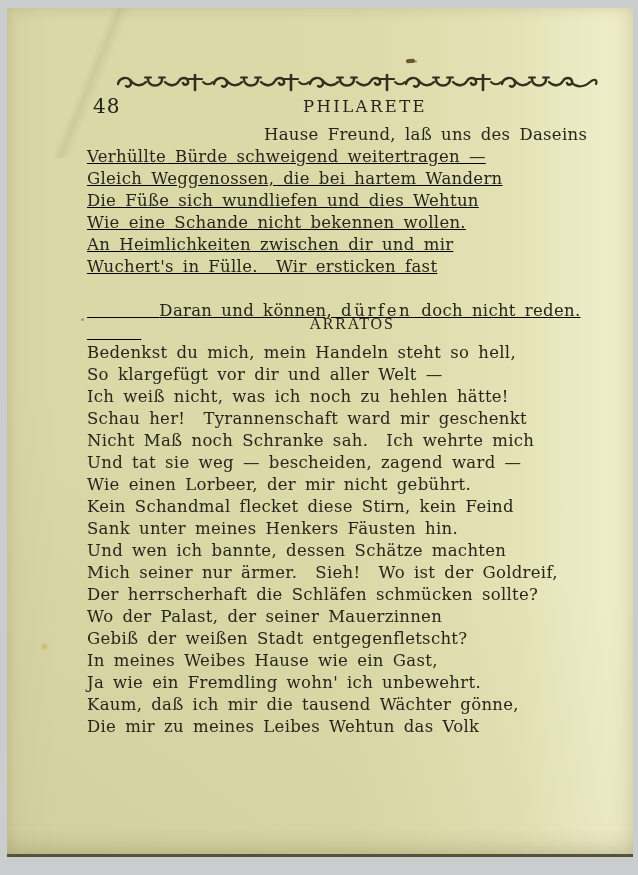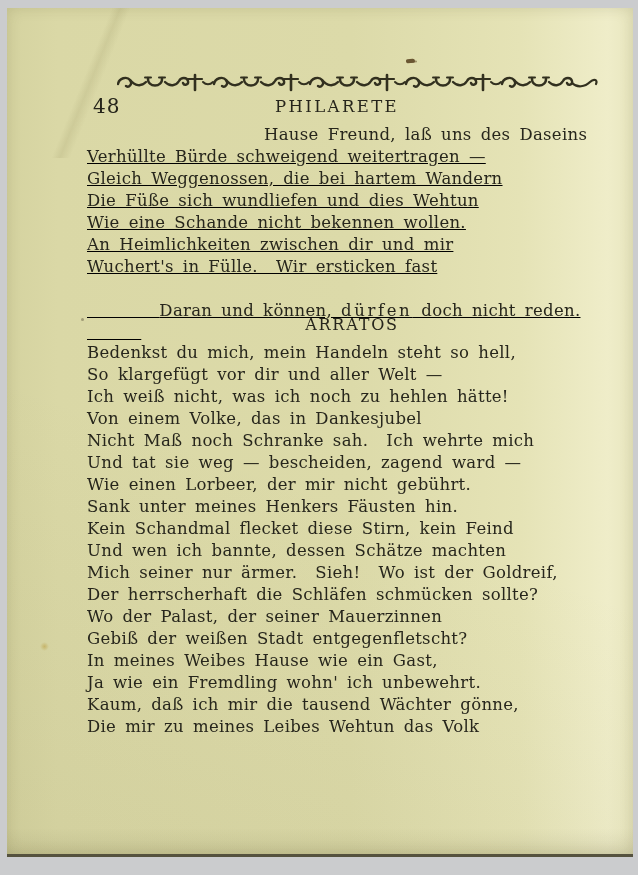--- a/index.html
+++ b/index.html
@@ -21,28 +21,28 @@
     position:absolute;left:8px;top:0;width:150px;height:150px;
     background:linear-gradient(112deg, transparent 46%, rgba(115,108,58,0.12) 50%, transparent 55%);
     pointer-events:none;
   }
   .ornament{position:absolute;left:110px;top:64px;width:482px;height:22px;}
   .pagenum{
     position:absolute;left:86px;top:86px;
     font-size:20px;color:#26251b;letter-spacing:1px;
   }
   .running-header{
-    position:absolute;left:80px;top:89px;width:500px;text-align:center;
+    position:absolute;left:108px;top:89px;width:500px;text-align:center;
     font-size:16.5px;color:#26251b;letter-spacing:2.4px;
   }
   .opening-line{position:absolute;left:257px;top:116px;}
   .phil-block{position:absolute;left:80px;top:138px;text-decoration:underline;}
   .speaker-heading{
     position:absolute;left:90px;top:307px;width:510px;text-align:center;
-    font-size:16px;color:#26251b;letter-spacing:1.8px;
+    font-size:16px;color:#26251b;letter-spacing:1.8px;font-family:Liberation Serif, serif;
   }
   .arr-block{position:absolute;left:80px;top:334px;}
   .vline{
     font-size:16.5px;line-height:22px;color:#27261c;
     white-space:pre;letter-spacing:0.3px;word-spacing:3.5px;
   }
   .sperr{letter-spacing:2.6px;}
   .ink-speck{
     position:absolute;left:399px;top:51px;width:9px;height:4px;
     background:#6a5632;border-radius:2px 3px 2px 2px;transform:rotate(-6deg);
@@ -115,26 +115,26 @@
     </div>
 
     <div class="dot-blemish"></div>
 
     <div class="speaker-heading">ARRATOS</div>
 
     <div class="arr-block">
       <div class="vline">Bedenkst du mich, mein Handeln steht so hell,</div>
       <div class="vline">So klargefügt vor dir und aller Welt —</div>
       <div class="vline">Ich weiß nicht, was ich noch zu hehlen hätte!</div>
-      <div class="vline">Von einem Volke, das in Dankesjubel</div>
+      <div class="vline">Schau her!  Tyrannenschaft ward mir geschenkt</div>
       <div class="vline">Nicht Maß noch Schranke sah.  Ich wehrte mich</div>
       <div class="vline">Und tat sie weg — bescheiden, zagend ward —</div>
       <div class="vline">Wie einen Lorbeer, der mir nicht gebührt.</div>
+      <div class="vline">Kein Schandmal flecket diese Stirn, kein Feind</div>
       <div class="vline">Sank unter meines Henkers Fäusten hin.</div>
-      <div class="vline">Kein Schandmal flecket diese Stirn, kein Feind</div>
       <div class="vline">Und wen ich bannte, dessen Schätze machten</div>
       <div class="vline">Mich seiner nur ärmer.  Sieh!  Wo ist der Goldreif,</div>
       <div class="vline">Der herrscherhaft die Schläfen schmücken sollte?</div>
       <div class="vline">Wo der Palast, der seiner Mauerzinnen</div>
       <div class="vline">Gebiß der weißen Stadt entgegenfletscht?</div>
       <div class="vline">In meines Weibes Hause wie ein Gast,</div>
       <div class="vline">Ja wie ein Fremdling wohn' ich unbewehrt.</div>
       <div class="vline">Kaum, daß ich mir die tausend Wächter gönne,</div>
       <div class="vline">Die mir zu meines Leibes Wehtun das Volk</div>
     </div>

